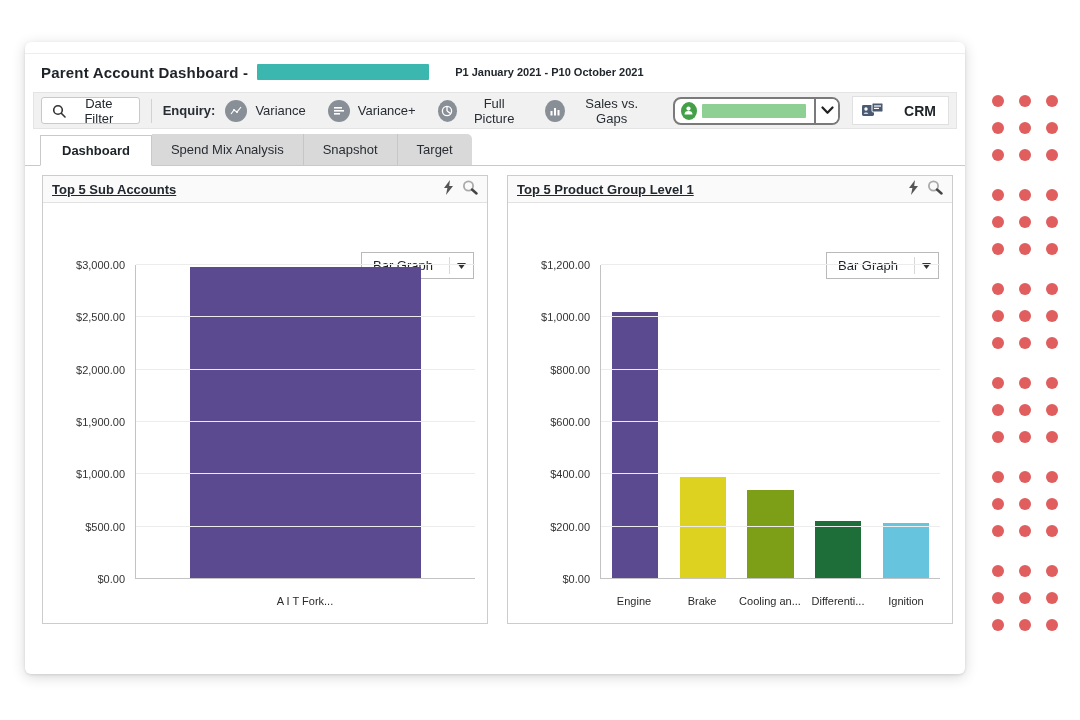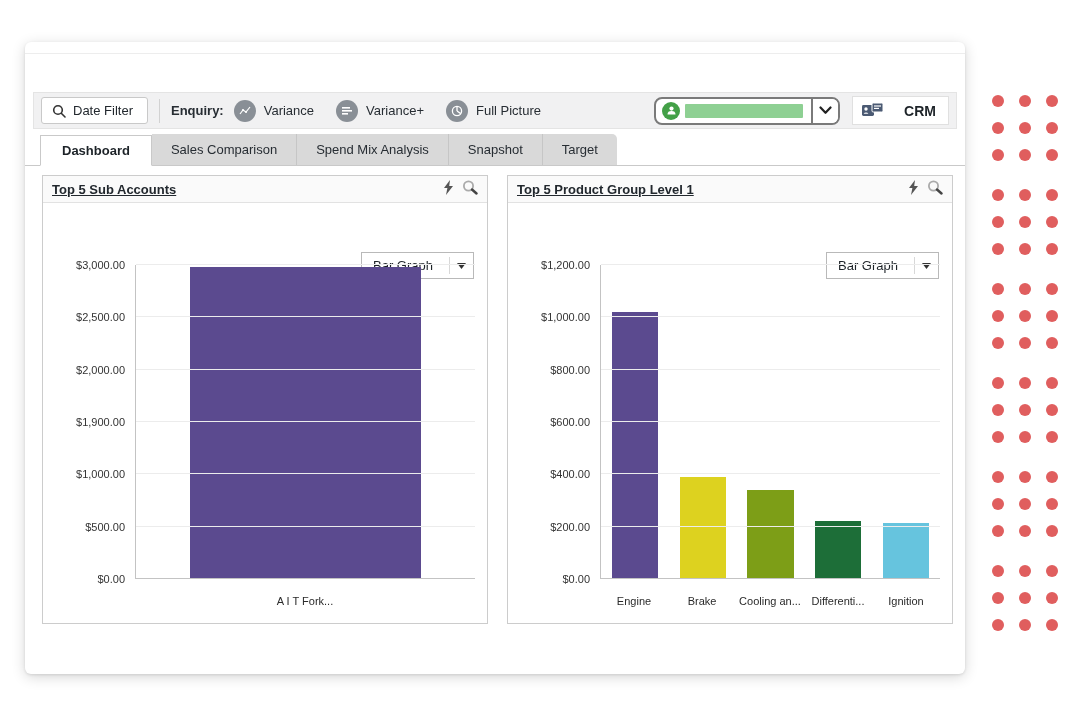--- a/index.html
+++ b/index.html
@@ -135,20 +135,25 @@
       <span class="dot" style="background: rgb(224, 94, 94);"></span>
       <span class="dot" style="background: rgb(224, 94, 94);"></span>
       <span class="dot" style="background: rgb(224, 94, 94);"></span>
       <span class="dot" style="background: rgb(224, 94, 94);"></span>
     </div>
   </div>
 
 <div class="window">
   <div class="window-topline"></div>
 
+  <div class="title-row">
+    <span class="title-text">Parent Account Dashboard -</span>
+    <span class="title-redaction" style="background: rgb(60, 183, 175);"></span>
+    <span class="period-text">P1 January 2021 - P10 October 2021</span>
+  </div>
 
   <div class="toolbar">
     <button class="btn-datefilter">
       <span style="display:flex">
         <svg width="14" height="14" viewBox="0 0 14 14">
             <circle cx="6" cy="6" r="4.3" fill="none" stroke="#333" stroke-width="1.6"></circle>
             <line x1="9.3" y1="9.3" x2="13" y2="13" stroke="#333" stroke-width="1.6" stroke-linecap="round"></line>
           </svg>
       </span>
       <span>Date Filter</span>
@@ -178,20 +183,30 @@
     </div>
     <div class="enquiry-item">
       <span class="circle">
         <svg width="12" height="12" viewBox="0 0 12 12">
             <circle cx="6" cy="6" r="4.6" fill="none" stroke="#fff" stroke-width="1.3"></circle>
             <line x1="6" y1="6" x2="6" y2="1.4" stroke="#fff" stroke-width="1.3"></line>
             <line x1="6" y1="6" x2="9.8" y2="8.6" stroke="#fff" stroke-width="1.3"></line>
           </svg>
       </span>
       <span class="lbl">Full Picture</span>
+    </div>
+    <div class="enquiry-item">
+      <span class="circle">
+        <svg width="12" height="12" viewBox="0 0 12 12">
+            <rect x="1.5" y="6" width="2" height="4.5" fill="#fff"></rect>
+            <rect x="5" y="3" width="2" height="7.5" fill="#fff"></rect>
+            <rect x="8.5" y="5" width="2" height="5.5" fill="#fff"></rect>
+          </svg>
+      </span>
+      <span class="lbl">Sales vs. Gaps</span>
     </div>
 
     <div class="account-select">
       <span class="person-badge">
         <svg width="11" height="11" viewBox="0 0 11 11">
             <circle cx="5.5" cy="3.6" r="2.1" fill="#fff"></circle>
             <path d="M1.5 9.5 a4 3.4 0 0 1 8 0 z" fill="#fff"></path>
           </svg>
       </span>
       <span class="account-redaction" style="background: rgb(142, 208, 147);"></span>
@@ -215,23 +230,20 @@
       </span>
       <span>CRM</span>
     </button>
   </div>
 
   <div class="tabbar">
     <div class="tab-active">
       <span>Dashboard</span>
     </div>
     <div class="tab-group">
-      <div class="tab">
-          <span>Sales Comparison</span>
-        </div>
       <div class="tab">
           <span>Spend Mix Analysis</span>
         </div>
       <div class="tab">
           <span>Snapshot</span>
         </div>
       <div class="tab">
           <span>Target</span>
         </div>
     </div>

